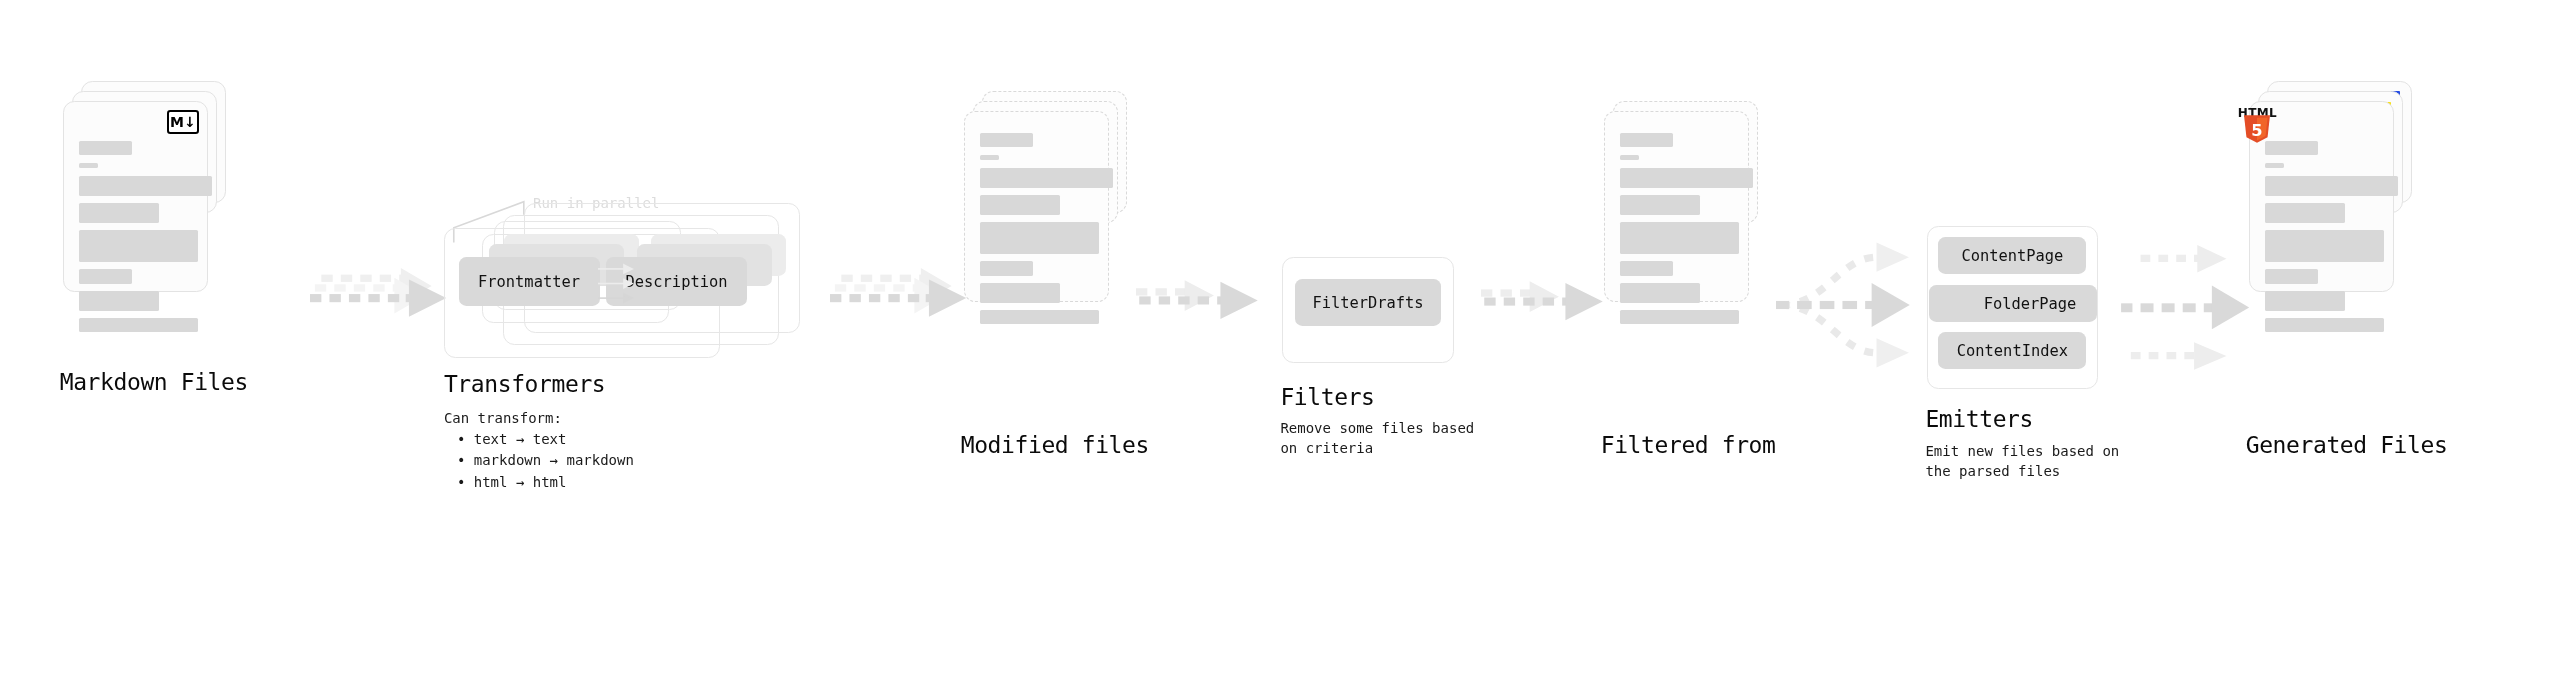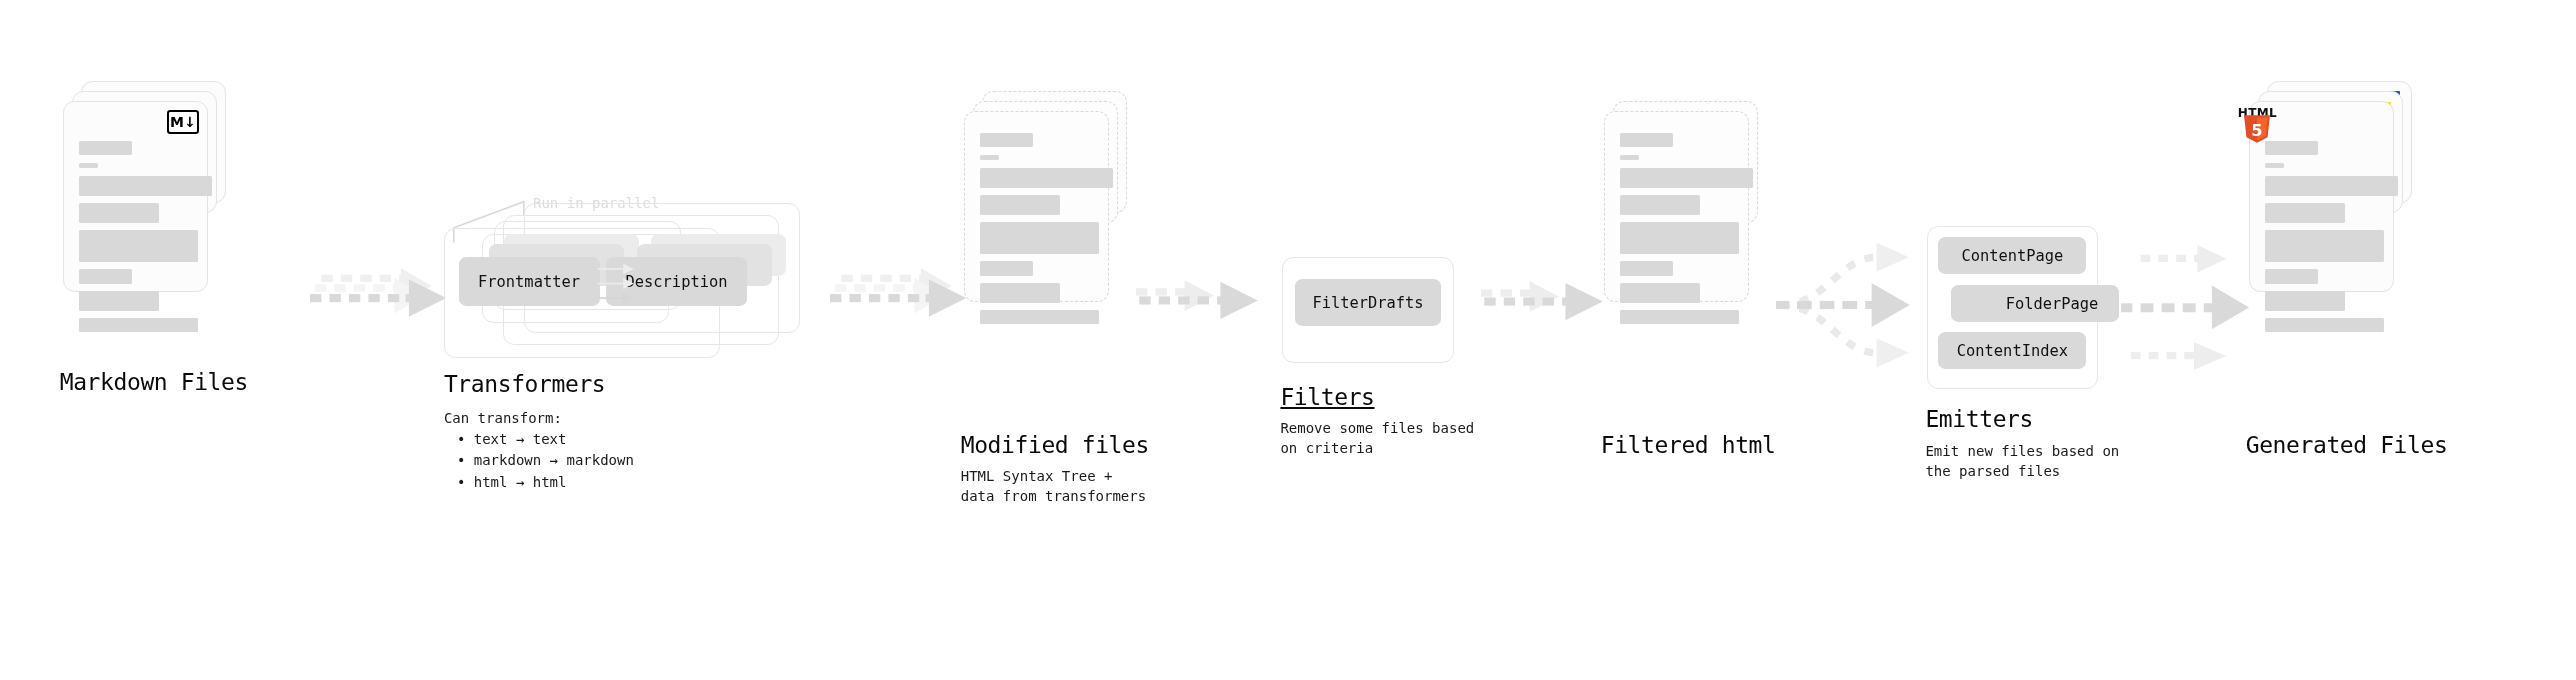--- a/index.html
+++ b/index.html
@@ -196,22 +196,20 @@
         <div class="bar" style="width:133px;height:20.3px;"></div>
         <div class="bar" style="width:80px;height:19.5px;"></div>
         <div class="bar" style="width:119px;height:32px;"></div>
         <div class="bar" style="width:53px;height:14.6px;"></div>
         <div class="bar" style="width:80px;height:19.5px;"></div>
         <div class="bar" style="width:119px;height:14px;"></div>
       </div>
     </div>
   </div>
   <div class="title" style="position:absolute;left:-3.3px;top:341px;">Modified files</div>
-  <div class="subtitle" style="position:absolute;left:-3.3px;top:375px;">HTML Syntax Tree +
-data from transformers</div>
 </div>
 
 <svg class="stage" style="left:1136px;top:280px;" width="138" height="49" viewBox="0 0 170 60">
   <g fill="#ededed">
     <rect x="0" y="10" width="14" height="9"></rect>
       <rect x="24" y="10" width="14" height="9"></rect>
     <rect x="48" y="10" width="14" height="9"></rect>
     <polygon points="60,0 96,19 60,38"></polygon>
   </g>
   <g fill="#d9d9d9">
@@ -220,21 +218,21 @@
     <rect x="52" y="20" width="14" height="10"></rect>
       <rect x="76" y="20" width="14" height="10"></rect>
     <rect x="100" y="20" width="10" height="10"></rect>
     <polygon points="104,2 150,25 104,48"></polygon>
   </g>
 </svg>
 
 <div class="stage" style="left:1282px;top:257px;">
   <div class="outline-box" style="left:0;top:0;width:172px;height:106px;"></div>
   <div class="pill" style="left:13px;top:22px;width:146px;height:47px;">FilterDrafts</div>
-  <div class="title" style="position:absolute;left:-1.6px;top:127px;text-decoration:underline;">Filters</div>
+  <div class="title" style="position:absolute;left:-1.6px;top:127px;">Filters</div>
   <div class="subtitle" style="position:absolute;left:-1.6px;top:161px;">Remove some files based
 on criteria</div>
 </div>
 
 <svg class="stage" style="left:1481px;top:286px;" width="138" height="49" viewBox="0 0 170 60">
   <g fill="#ededed">
     <rect x="0" y="4" width="14" height="9"></rect>
       <rect x="24" y="4" width="14" height="9"></rect>
     <rect x="48" y="4" width="14" height="9"></rect>
     <polygon points="60,-6 96,13 60,32"></polygon>
@@ -258,21 +256,21 @@
         <div class="bar" style="width:19.5px;height:5.7px;"></div>
         <div class="bar" style="width:133px;height:20.3px;"></div>
         <div class="bar" style="width:80px;height:19.5px;"></div>
         <div class="bar" style="width:119px;height:32px;"></div>
         <div class="bar" style="width:53px;height:14.6px;"></div>
         <div class="bar" style="width:80px;height:19.5px;"></div>
         <div class="bar" style="width:119px;height:14px;"></div>
       </div>
     </div>
   </div>
-  <div class="title" style="position:absolute;left:-3.3px;top:341px;">Filtered html</div>
+  <div class="title" style="position:absolute;left:-3.3px;top:341px;">Filtered from</div>
 </div>
 
 <svg class="stage" style="left:1776px;top:228px;" width="154" height="154" viewBox="0 0 190 190">
   <g fill="none" stroke="#e9e9e9" stroke-width="9" stroke-dasharray="11 13" stroke-linecap="butt">
     <path d="M6,95 C60,95 78,38 122,36"></path>
     <path d="M6,95 C60,95 78,152 122,154"></path>
   </g>
   <g fill="#d9d9d9">
     <rect x="0" y="90" width="16" height="10"></rect>
       <rect x="26" y="90" width="18" height="10"></rect>
@@ -283,21 +281,21 @@
   </g>
   <g fill="#efefef">
     <polygon points="124,18 164,36 124,54"></polygon>
     <polygon points="124,136 164,154 124,172"></polygon>
   </g>
 </svg>
 
 <div class="stage" style="left:1927px;top:226px;">
   <div class="outline-box" style="left:0;top:0;width:171px;height:163px;"></div>
   <div class="pill" style="left:11.4px;top:11.4px;width:148px;height:37px;">ContentPage</div>
-  <div class="pill" style="left:24px;top:59px;width:168px;height:37px;padding-left:34px;">FolderPage</div>
+  <div class="pill" style="left:2px;top:59px;width:168px;height:37px;padding-left:34px;">FolderPage</div>
   <div class="pill" style="left:11.4px;top:106px;width:148px;height:37px;">ContentIndex</div>
   <div class="title" style="position:absolute;left:-1.6px;top:180px;">Emitters</div>
   <div class="subtitle" style="position:absolute;left:-1.6px;top:215px;">Emit new files based on
 the parsed files</div>
 </div>
 
 <svg class="stage" style="left:2113px;top:232px;" width="154" height="154" viewBox="0 0 190 190">
   <g fill="#ededed">
     <rect x="34" y="28" width="12" height="9"></rect>
       <rect x="56" y="28" width="12" height="9"></rect>

